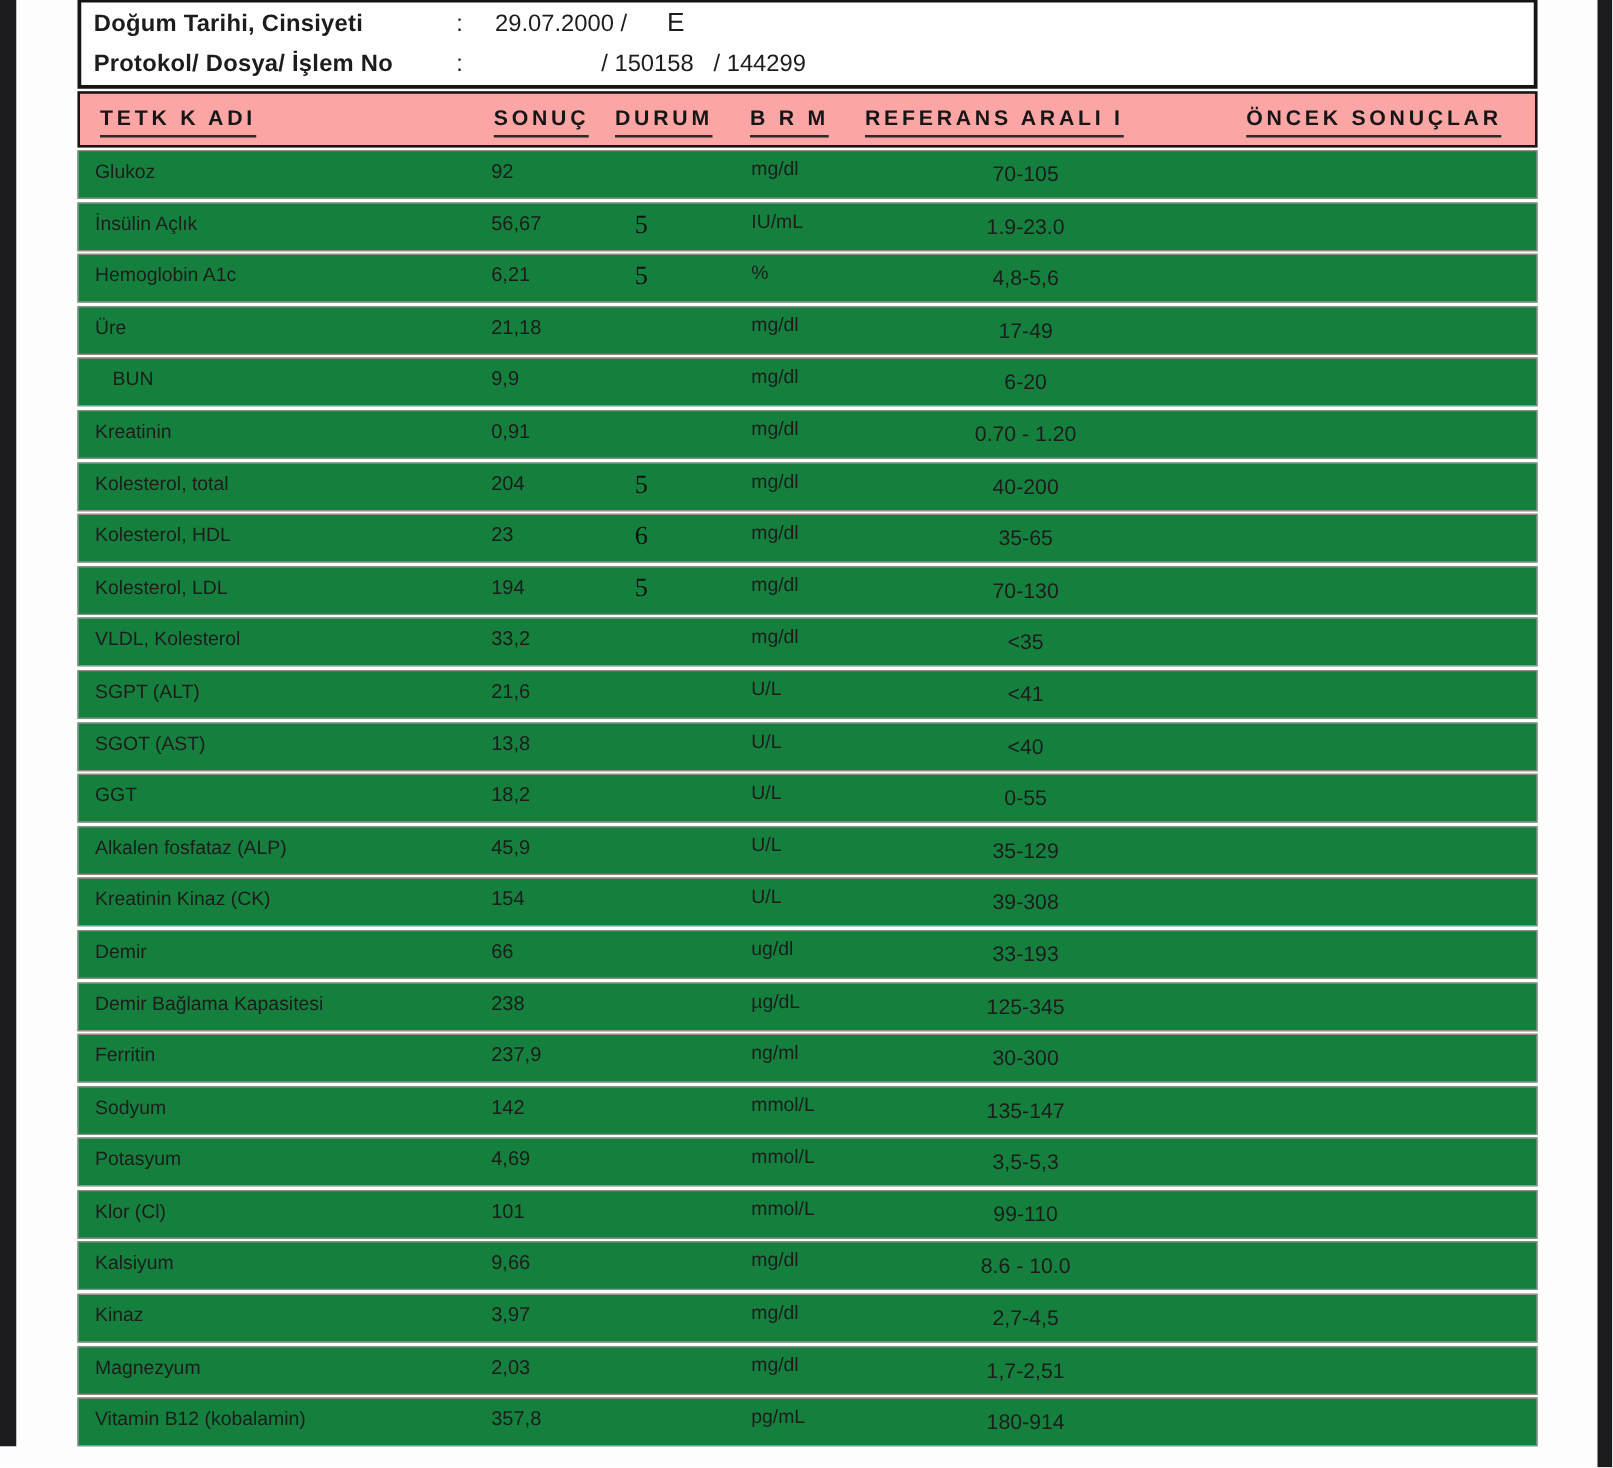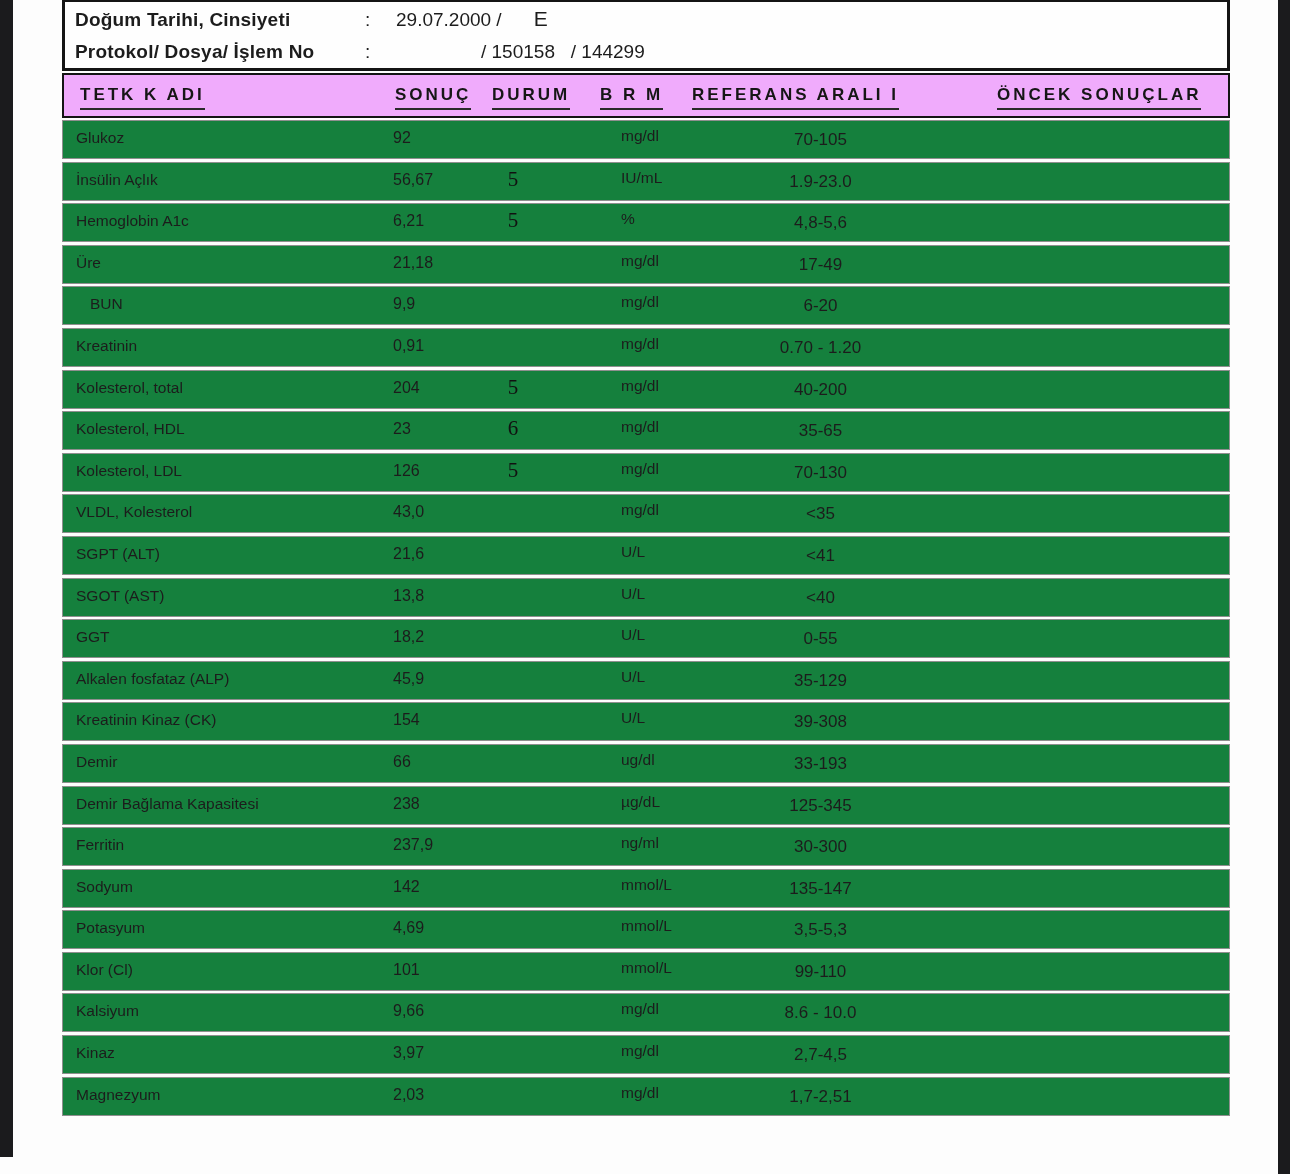--- a/index.html
+++ b/index.html
@@ -34,21 +34,21 @@
   .p-value { font-size: 19px; white-space: pre; }
   .p-value-indent { margin-left: 85px; }
   .p-gender { font-size: 21px; margin-left: 32px; }
 
   
   .colhead-box {
     position: absolute;
     left: 62px; top: 73px;
     width: 1168px; height: 45px;
     border: 2px solid #141414;
-    background: #f0abfc;
+    background: #fca5a5;
   }
   .col-h {
     position: absolute; top: 10px;
     font-size: 17px; font-weight: 600;
     letter-spacing: 3px;
     color: #161616;
     border-bottom: 2px solid #2a2a2a;
     padding-bottom: 3px;
     white-space: pre;
   }
@@ -67,21 +67,21 @@
     border: 1px solid #8f8f8f;
     margin-bottom: 2.6px;
     background: #15803d;
   }
   .row span { position: absolute; white-space: nowrap; }
   .c-name   { left: 13px;  top: 8px;  font-size: 15.5px; }
   .row.indent .c-name { left: 27px; }
   .c-result { left: 330px; top: 8px;  font-size: 16px; }
   .c-status { left: 415px; top: 4px;  width: 70px; text-align: center;
               font-family: "Liberation Serif", serif; font-size: 21px; color: #111; }
-  .c-unit   { left: 558px; top: 6px;  font-size: 15.5px; }
+  .c-unit   { left: 538px; top: 6px;  font-size: 15.5px; }
   .c-ref    { left: 620px; top: 9px;  width: 275px; text-align: center; font-size: 17px; }
   .c-prev   { left: 930px; top: 9px;  width: 220px; text-align: center; font-size: 16px; }
 </style>
 </head>
 <body>
 
 <div class="page">
 
   <div class="bar bar-left"></div>
   <div class="bar bar-right"></div>
@@ -169,29 +169,29 @@
       <div class="row">
         <span class="c-name">Kolesterol, HDL</span>
         <span class="c-result">23</span>
         <span class="c-status">6</span>
         <span class="c-unit">mg/dl</span>
         <span class="c-ref">35-65</span>
         <span class="c-prev"></span>
       </div>
       <div class="row">
         <span class="c-name">Kolesterol, LDL</span>
-        <span class="c-result">126</span>
+        <span class="c-result">194</span>
         <span class="c-status">5</span>
         <span class="c-unit">mg/dl</span>
         <span class="c-ref">70-130</span>
         <span class="c-prev"></span>
       </div>
       <div class="row">
         <span class="c-name">VLDL, Kolesterol</span>
-        <span class="c-result">43,0</span>
+        <span class="c-result">33,2</span>
         <span class="c-status"></span>
         <span class="c-unit">mg/dl</span>
         <span class="c-ref">&lt;35</span>
         <span class="c-prev"></span>
       </div>
       <div class="row">
         <span class="c-name">SGPT (ALT)</span>
         <span class="c-result">21,6</span>
         <span class="c-status"></span>
         <span class="c-unit">U/L</span>
@@ -295,15 +295,23 @@
         <span class="c-prev"></span>
       </div>
       <div class="row">
         <span class="c-name">Magnezyum</span>
         <span class="c-result">2,03</span>
         <span class="c-status"></span>
         <span class="c-unit">mg/dl</span>
         <span class="c-ref">1,7-2,51</span>
         <span class="c-prev"></span>
       </div>
+      <div class="row">
+        <span class="c-name">Vitamin B12 (kobalamin)</span>
+        <span class="c-result">357,8</span>
+        <span class="c-status"></span>
+        <span class="c-unit">pg/mL</span>
+        <span class="c-ref">180-914</span>
+        <span class="c-prev"></span>
+      </div>
     </div>
 
 </div>
 
 </body></html>

